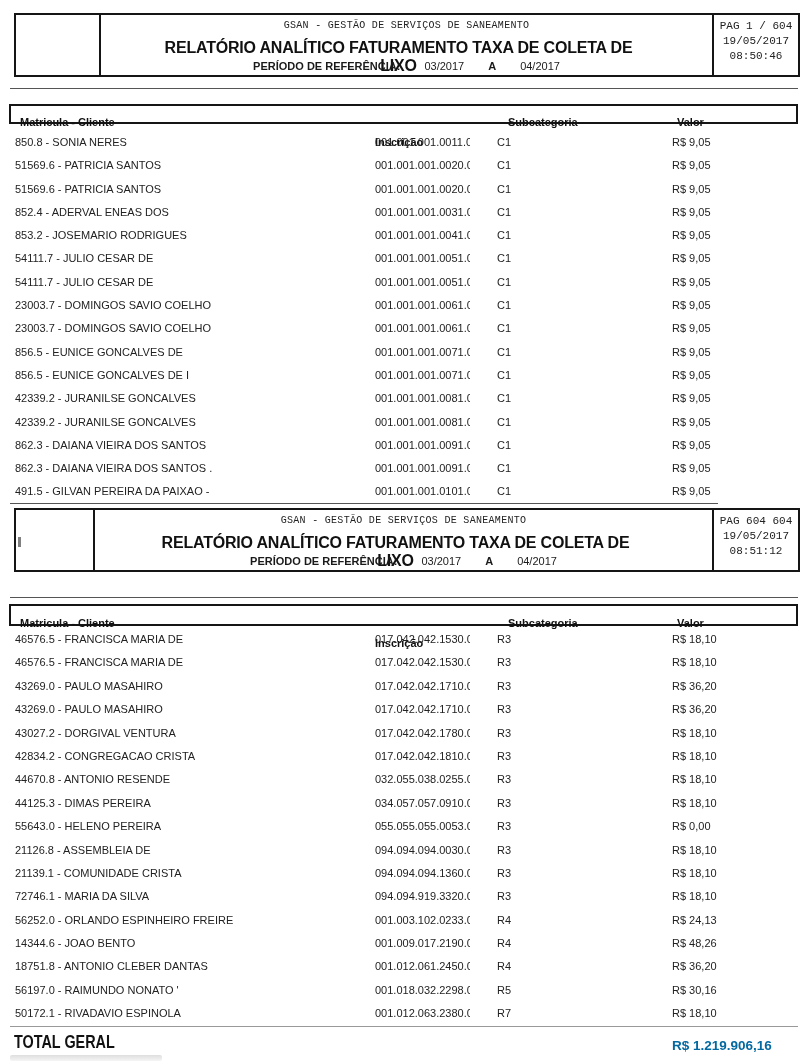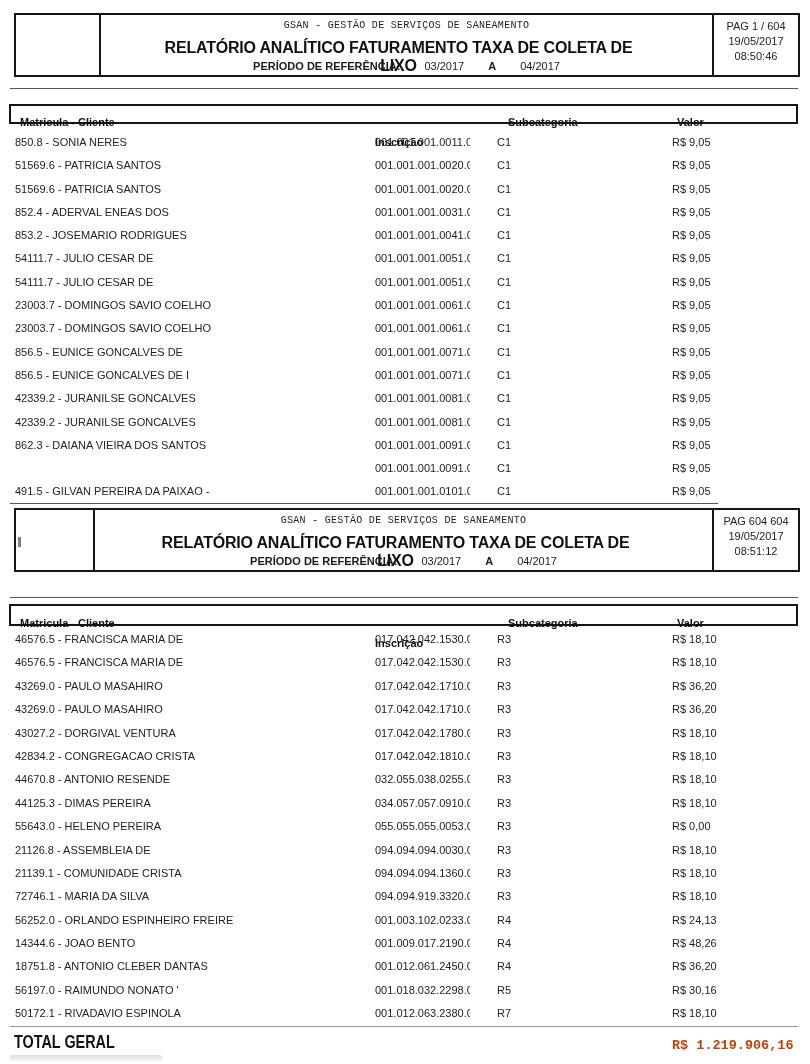--- a/index.html
+++ b/index.html
@@ -5,21 +5,21 @@
   html,body{margin:0;padding:0;background:#fff;}
   .page{position:relative;width:810px;height:1064px;background:#fff;overflow:hidden;
         font-family:"Liberation Sans",sans-serif;color:#1a1a1a;}
   
   .hdr{position:absolute;left:14px;width:786px;height:64px;box-sizing:border-box;
        border:2px solid #151515;display:flex;gap:47px;}
   .hdr-left{width:83px;border-right:2px solid #151515;position:relative;}
   .hdr-left.narrow{width:77px;}
   .hdr-mid{flex:1;position:relative;}
   .hdr-right{width:86px;border-left:2px solid #151515;box-sizing:border-box;
-             font-family:Liberation Sans, sans-serif;font-size:11px;line-height:15px;
+             font-family:Liberation Mono, monospace;font-size:11px;line-height:15px;
              text-align:center;padding-top:4px;color:#222;}
   .org-line{position:absolute;top:5px;left:0;right:0;text-align:center;
             font-family:"Liberation Mono",monospace;font-size:10px;color:#222;letter-spacing:.3px;}
   .title-line{position:absolute;top:24px;left:0;right:16px;text-align:center;
               font-weight:bold;font-size:16px;letter-spacing:-.2px;color:#111;}
   .period-line{position:absolute;top:45px;left:0;right:0;text-align:center;font-size:11px;}
   .period-line span + span{margin-left:24px;}
   .b{font-weight:bold;}
   .logo-mark{position:absolute;left:2px;top:27px;width:3px;height:10px;background:#555;opacity:.75;}
   
@@ -38,22 +38,22 @@
   .row{position:relative;height:23.3px;line-height:23.3px;}
   .rows2 .row{height:23.4px;line-height:23.4px;}
   .row span{position:absolute;top:0;bottom:0;font-size:11px;color:#222;white-space:nowrap;}
   .row .c1{left:15px;}
   .row .c2{left:375px;width:95px;overflow:hidden;}
   .row .c3{left:497px;}
   .row .c4{left:672px;}
   
   .total-label{position:absolute;left:14px;top:1032px;font-size:18px;font-weight:bold;color:#111;
                transform:scaleX(.8);transform-origin:left center;white-space:nowrap;}
-  .total-value{position:absolute;left:672px;top:1038px;font-family:Liberation Mono, monospace;
-               font-weight:bold;font-size:13.5px;color:#c2410c;white-space:nowrap;}
+  .total-value{position:absolute;left:672px;top:1038px;font-family:Liberation Sans, sans-serif;
+               font-weight:bold;font-size:13.5px;color:#0369a1;white-space:nowrap;}
   .smudge{position:absolute;left:10px;top:1055px;width:152px;height:6px;border-radius:2px;
           background:linear-gradient(#c4c4c4,#ededed);opacity:.55;}
 </style>
 </head>
 <body>
 
 <div class="page">
 
   <section class="hdr" style="top:13px;">
     <div class="hdr-left"></div>
@@ -174,20 +174,21 @@
       </div>
 
       <div class="row">
         <span class="c1">862.3 - DAIANA VIEIRA DOS SANTOS</span>
         <span class="c2">001.001.001.0091.0</span>
         <span class="c3">C1</span>
         <span class="c4">R$ 9,05</span>
       </div>
 
       <div class="row">
+        <span class="c1">862.3 - DAIANA VIEIRA DOS SANTOS .</span>
         <span class="c2">001.001.001.0091.0</span>
         <span class="c3">C1</span>
         <span class="c4">R$ 9,05</span>
       </div>
 
       <div class="row">
         <span class="c1">491.5 - GILVAN PEREIRA DA PAIXAO -</span>
         <span class="c2">001.001.001.0101.0</span>
         <span class="c3">C1</span>
         <span class="c4">R$ 9,05</span>

